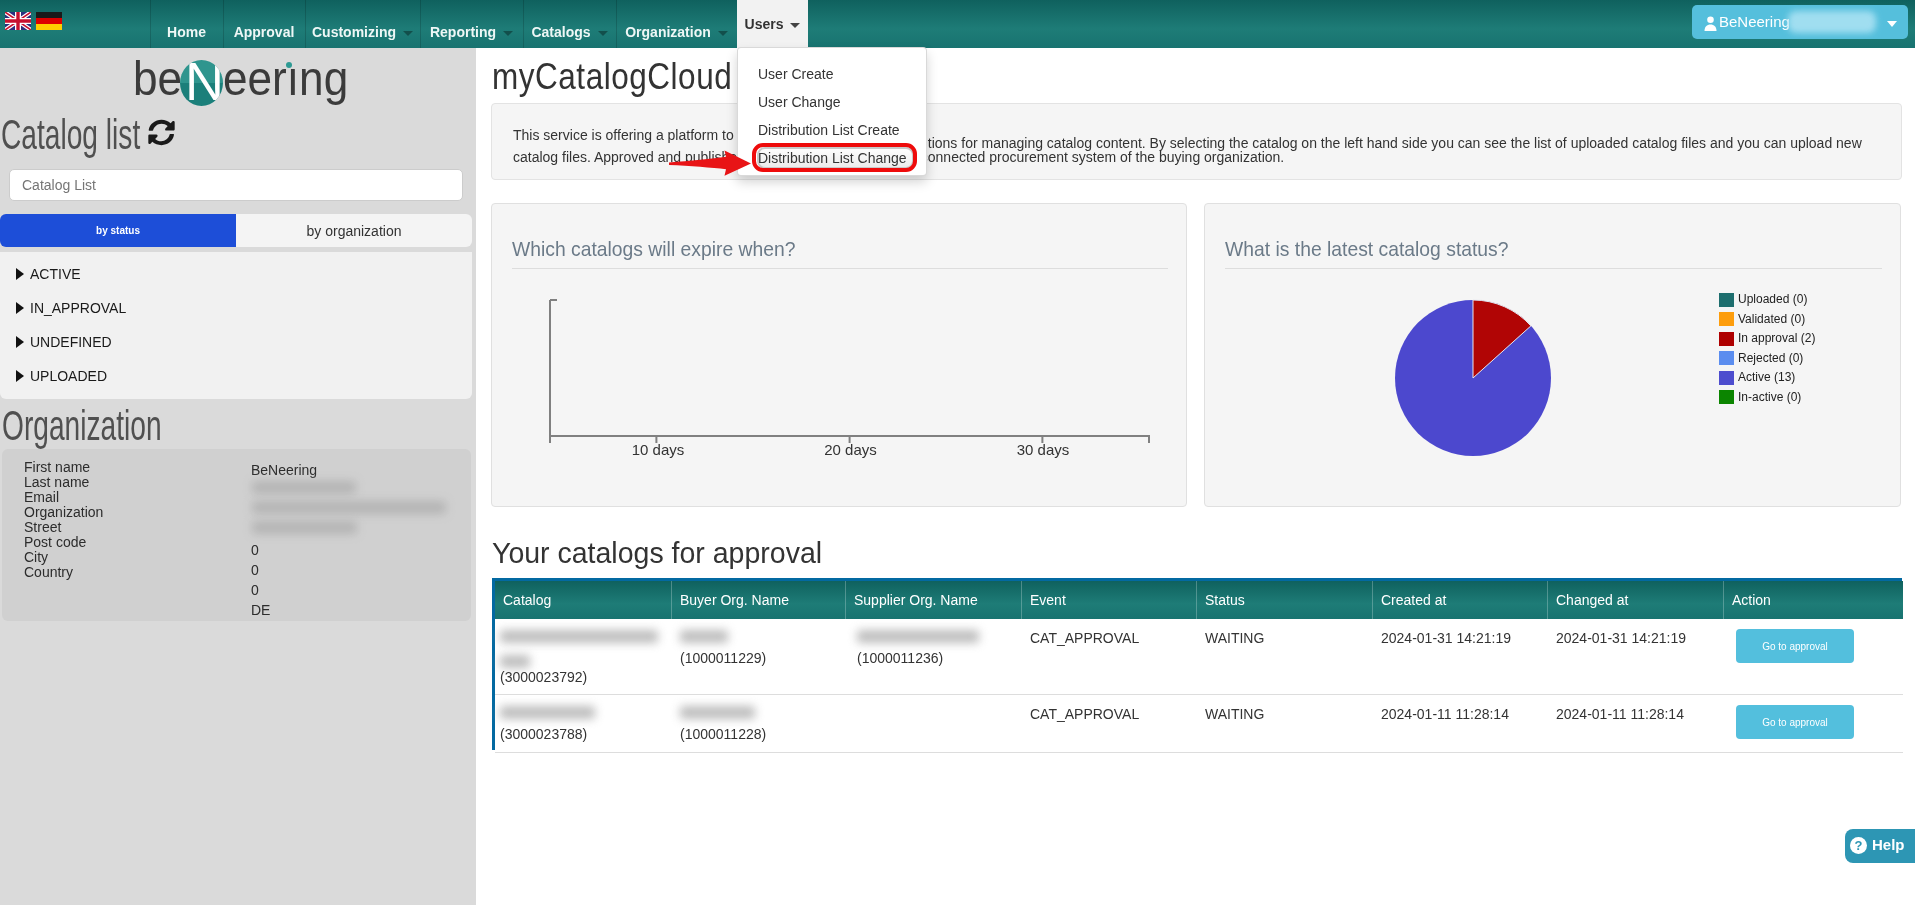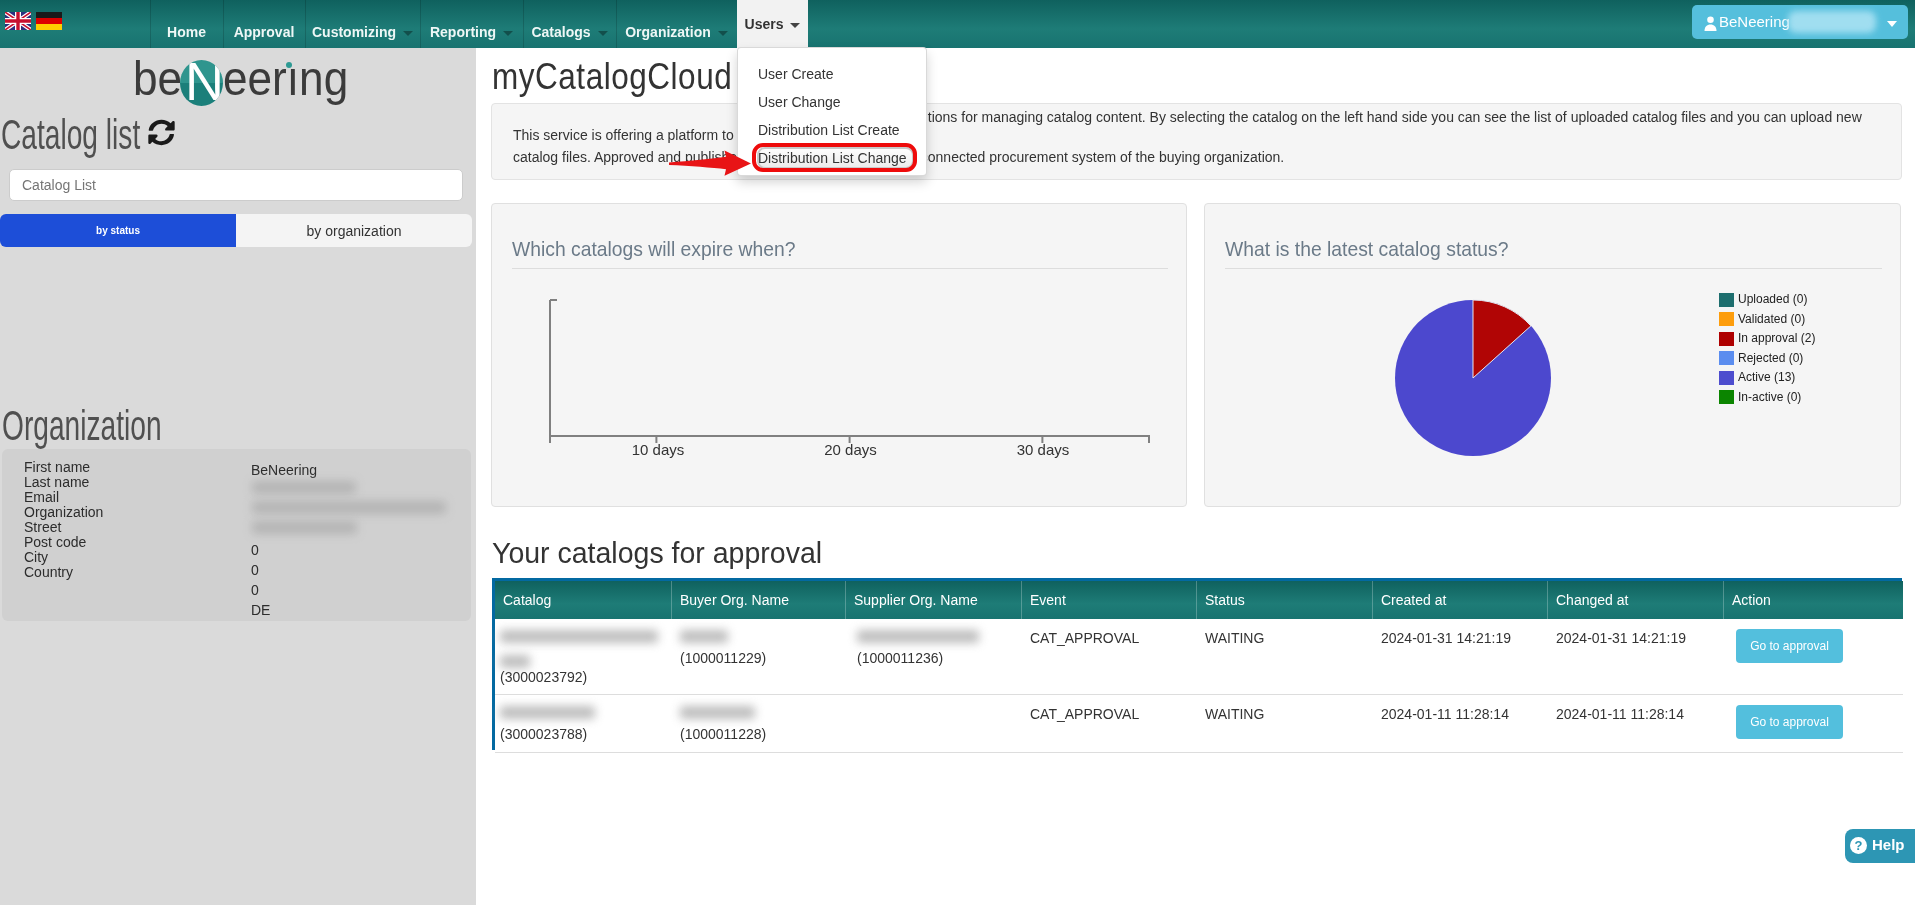--- a/index.html
+++ b/index.html
@@ -53,22 +53,22 @@
 .hq { position:absolute; left:5px; top:8px; width:17px; height:17px; background:#fff; border-radius:50%;
   color:#2d96b4; font-size:13px; font-weight:bold; text-align:center; line-height:17px; }
 #apptable { position:absolute; left:492px; top:578px; width:1410px; height:172px; border:3px solid #0369a1; }
 #thead { position:absolute; left:0; top:0; width:1408px; height:38px;
   background:linear-gradient(180deg,#0f615e 0%,#1e7c77 60%,#187370 100%); color:#fff; font-size:14px; }
 .th { position:absolute; top:0; height:38px; display:flex; align-items:center; padding-left:8px;
   border-right:1px solid rgba(255,255,255,0.25); }
 .trow { position:absolute; left:0; width:1408px; background:#fff; border-bottom:1px solid #ddd; }
 .trow .td { position:absolute; font-size:14px; color:#333; }
 .csep { position:absolute; top:38px; width:1px; height:134px; background:#ddd; }
-.gobtn { position:absolute; left:1241px; width:107px; height:34px; background:#53bfdd; border-radius:4px;
-  color:#fff; font-size:12px; display:flex; align-items:center; justify-content:center; }
+.gobtn { position:absolute; left:1241px; width:118px; height:34px; background:#53bfdd; border-radius:4px;
+  color:#fff; font-size:10px; display:flex; align-items:center; justify-content:center; }
 </style>
 </head>
 <body>
 <div id="navbar">
 
   <svg class="abs" style="left:5px;top:12px" width="26" height="18" viewBox="0 0 26 18">
     <rect width="26" height="18" fill="#2b2f7e"></rect>
     <path d="M0,0 L26,18 M26,0 L0,18" stroke="#fff" stroke-width="4"></path>
     <path d="M0,0 L26,18 M26,0 L0,18" stroke="#c8102e" stroke-width="1.6"></path>
     <path d="M13,0 V18 M0,9 H26" stroke="#fff" stroke-width="6"></path>
@@ -113,35 +113,41 @@
     <span class="abs" style="left:90px;top:0;transform:scaleX(0.92);transform-origin:0 0">eerıng</span>
     <div class="abs" style="left:153px;top:11px;width:6px;height:6px;border-radius:50%;background:#2d9a93"></div>
   </div>
   <div class="abs bigh" style="left:1px;top:62.5px">Catalog list</div>
   <svg class="abs" style="left:148px;top:71px" width="27" height="27" viewBox="0 0 512 512">
       <path fill="#1a1a1a" d="M370.7 133.3C339.5 104 298.9 88 256 88c-77.5 0-143.1 54.4-159.4 127.1-1.3 5.4-6.1 9.2-11.7 9.2H24.6c-7.5 0-13.2-6.8-11.8-14.2C31.9 96.9 133.1 16 256 16c66.4 0 126.8 23.8 173.8 63.2L465 44.1c15.1-15.1 41-4.4 41 17v134.3c0 13.3-10.7 24-24 24H347.7c-21.4 0-32.1-25.9-17-41l40-40zM24 296h134.3c21.4 0 32.1 25.9 17 41l-40 40c31.2 29.3 71.8 45.3 114.7 45.3 77.4 0 143-54.3 159.4-127 1.3-5.4 6.1-9.2 11.7-9.2h60.3c7.5 0 13.2 6.8 11.8 14.2C473.9 415.1 372.8 496 256 496c-66.4 0-126.8-23.8-173.8-63.2L47 468c-15.1 15.1-41 4.4-41-17V316c0-13.3 10.7-24 24-24z"></path>
     </svg>
   <input class="abs" style="left: 9px; top: 121px; width: 454px; height: 32px; border: 1px solid rgb(204, 204, 204); border-radius: 5px; font-size: 14px; padding-left: 12px; color: rgb(153, 153, 153); outline: none;" placeholder="Catalog List">
   <div class="abs" style="left:0;top:166px;width:236px;height:33px;background:#1d4ed8;border-radius:6px 0 0 6px;color:#fff;font-weight:bold;font-size:10px;display:flex;align-items:center;justify-content:center">by status</div>
   <div class="abs" style="left:236px;top:166px;width:236px;height:33px;background:#f4f4f4;border-radius:0 6px 6px 0;color:#333;font-size:14px;display:flex;align-items:center;justify-content:center">by organization</div>
+  <div class="abs" style="left:0;top:204px;width:472px;height:147px;background:#f1f1f1;border-radius:0 0 6px 6px;font-size:14px;color:#1a1a1a">
+    <div class="abs sitem" style="top:10px">ACTIVE</div>
+    <div class="abs sitem" style="top:44px">IN_APPROVAL</div>
+    <div class="abs sitem" style="top:78px">UNDEFINED</div>
+    <div class="abs sitem" style="top:112px">UPLOADED</div>
+  </div>
   <div class="abs bigh" style="left:2px;top:354px">Organization</div>
   <div class="abs" style="left:2px;top:401px;width:469px;height:172px;background:#d0d0d0;border-radius:6px;font-size:14px;color:#2c2c2c">
     <div class="abs" style="left:22px;top:11px;line-height:15px">First name<br>Last name<br>Email<br>Organization<br>Street<br>Post code<br>City<br>Country</div>
     <div class="abs" style="left:249px;top:11px;line-height:20px">BeNeering<br><br><br><br>0<br>0<br>0<br>DE</div>
     <div class="abs blur" style="left:250px;top:32px;width:104px;height:13px"></div>
     <div class="abs blur" style="left:250px;top:52px;width:194px;height:13px"></div>
     <div class="abs blur" style="left:250px;top:72px;width:105px;height:13px"></div>
   </div>
 </div>
 
 <div id="main"></div>
 <h1 class="page">myCatalogCloud</h1>
 <div id="well">
   <span class="wt" style="left:21px;top:23px">This service is offering a platform to bu</span>
-  <span class="wt" style="left:435.8px;top:5px">tions for managing catalog content. By selecting the catalog on the left hand side you can see the list of uploaded catalog files and you can upload new</span>
+  <span class="wt" style="left:435.8px;top:31px">tions for managing catalog content. By selecting the catalog on the left hand side you can see the list of uploaded catalog files and you can upload new</span>
   <span class="wt" style="left:21px;top:45px">catalog files. Approved and published catalo</span>
   <span class="wt" style="left:428.8px;top:45px">connected procurement system of the buying organization.</span>
 </div>
 
 <div class="panel" style="left:491px;top:203px;width:696px;height:304px">
   <div class="ptitle">Which catalogs will expire when?</div>
   <div class="phr" style="width:656px"></div>
   <svg class="abs" style="left:0;top:0" width="696" height="304" viewBox="0 0 696 304">
     <path d="M58,96 h7 M58,96 V232 H657 v7 M58,232 v7" stroke="#808080" stroke-width="2" fill="none"></path>
     <path d="M164.4,232 v7 M357.6,232 v7 M550.4,232 v7" stroke="#808080" stroke-width="2" fill="none"></path>

